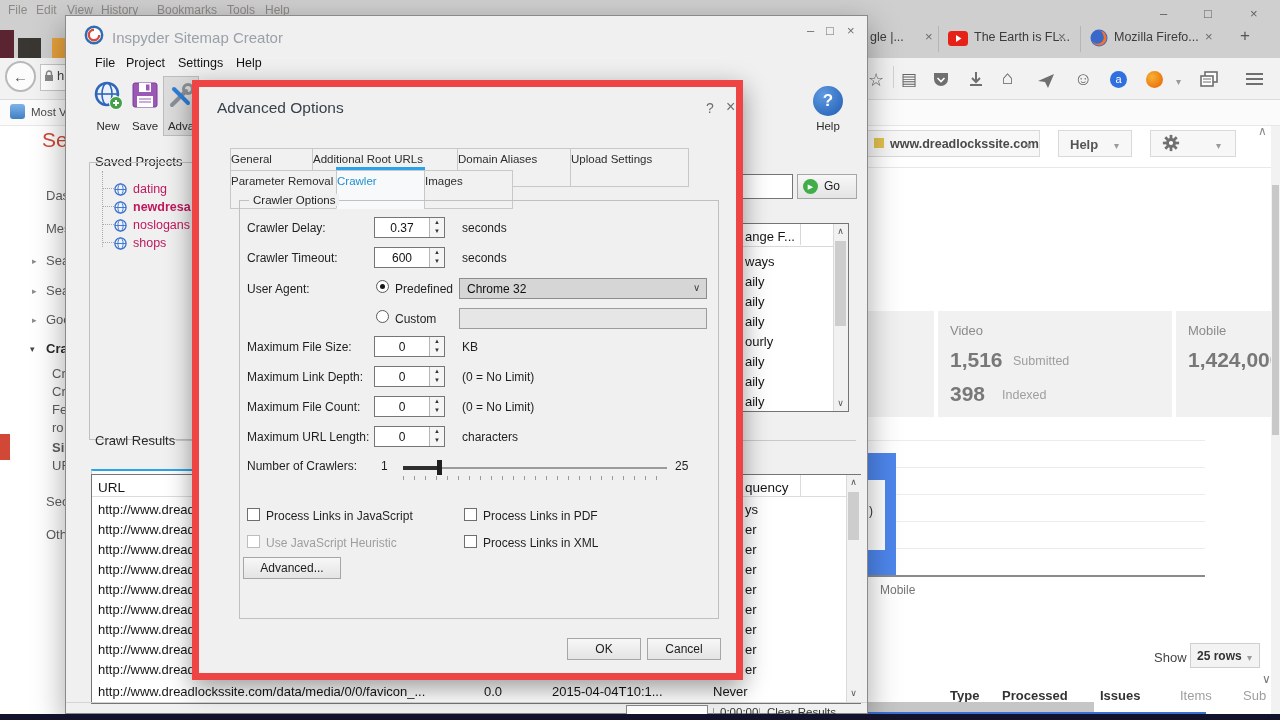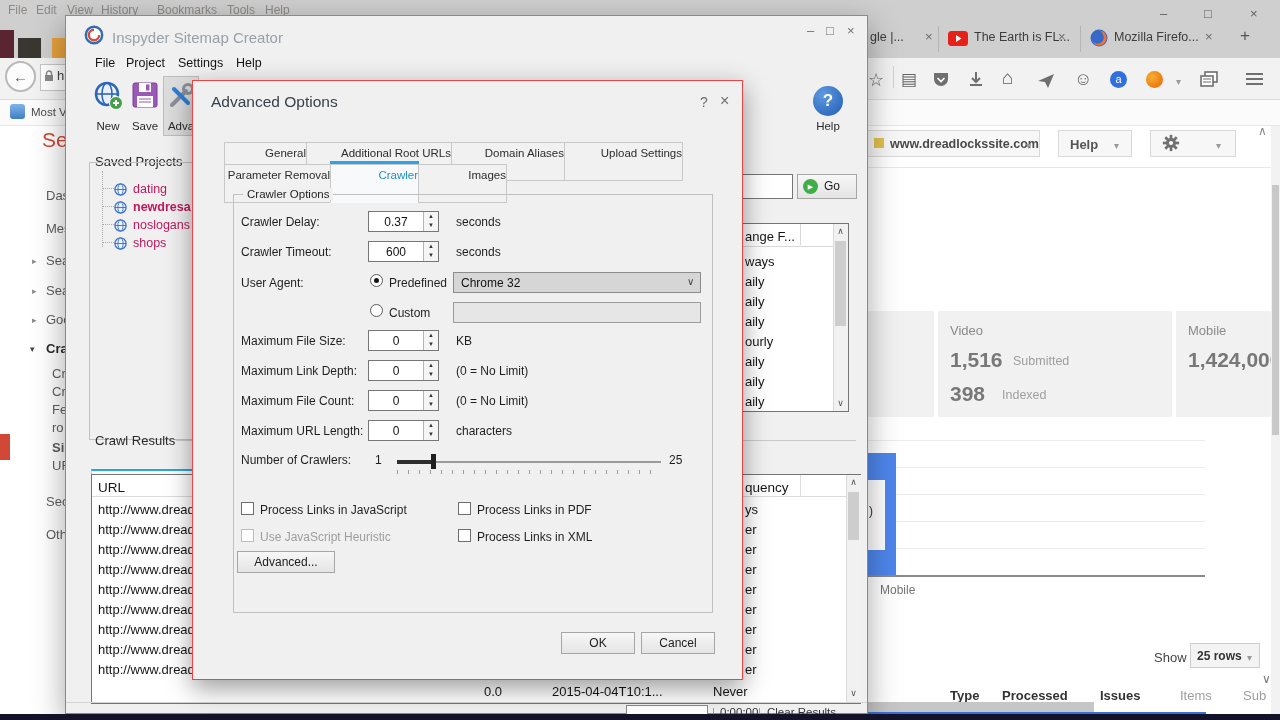--- a/index.html
+++ b/index.html
@@ -44,22 +44,22 @@
 .grp-box{border:1px solid #c0c0c0}
 .tree-lab{font-size:12.5px;color:#be185d}
 .listbox{background:#fff;border:1px solid #757575}
 .lrow{font-size:13px;color:#161616}
 .sbar{background:#f1f1f1;border-left:1px solid #dadada}
 .sthumb{background:#cdcdcd}
 .sarrow{font-size:9px;color:#555;text-align:center;width:100%}
 .statusbar-t{font-size:11.5px;color:#333}
 
 
-.dlg{left:192px;top:80px;width:551px;height:600px;background:#f0f0f0;border:1px solid #ef4444;box-shadow:0 8px 24px rgba(0,0,0,.4);z-index:20}
-.dtab{position:absolute;height:39px;border:1px solid #c8c8c8;background:#f1f1f1;text-align:right;line-height:21px;font-size:11.5px;color:#2d2d2d;white-space:nowrap;overflow:hidden}
+.dlg{left:192px;top:80px;width:551px;height:600px;background:#f0f0f0;border:7px solid #ef4444;box-shadow:0 8px 24px rgba(0,0,0,.4);z-index:20}
+.dtab{position:absolute;height:39px;border:1px solid #c8c8c8;background:#f1f1f1;text-align:left;line-height:21px;font-size:11.5px;color:#2d2d2d;white-space:nowrap;overflow:hidden}
 .dtab.active{background:#f8f9fa;color:#1f8fd0;border-bottom-color:#f8f9fa}
 .flabel{font-size:12px;color:#1f1f1f}
 .spin{height:21px;width:71px;background:#fff;border:1px solid #767676}
 .spin-val{position:absolute;left:0;top:3px;width:54px;text-align:center;font-size:12px;color:#111}
 .spin-arr{position:absolute;right:0;top:0;width:15px;height:19px;border-left:1px solid #b5b5b5;background:#f5f5f5;font-size:6px;color:#333;text-align:center;line-height:9px}
 .radio{width:13px;height:13px;border:1px solid #5a5a5a;border-radius:50%;background:#fff}
 .radio .dot{position:absolute;left:3px;top:3px;width:5px;height:5px;border-radius:50%;background:#161616}
 .chk{width:13px;height:13px;border:1px solid #6e6e6e;background:#fff}
 .chk.dis{border-color:#bdbdbd}
 .btn{background:linear-gradient(#f7f7f7,#e4e4e4);border:1px solid #a6a6a6;text-align:center;font-size:12px;color:#1c1c1c;line-height:20px}
@@ -343,20 +343,21 @@
     <span class="ab lrow" style="left:679px;top:486px">ys</span>
     <span class="ab lrow" style="left:679px;top:506px">er</span>
     <span class="ab lrow" style="left:679px;top:526px">er</span>
     <span class="ab lrow" style="left:679px;top:546px">er</span>
     <span class="ab lrow" style="left:679px;top:566px">er</span>
     <span class="ab lrow" style="left:679px;top:586px">er</span>
     <span class="ab lrow" style="left:679px;top:606px">er</span>
     <span class="ab lrow" style="left:679px;top:626px">er</span>
     <span class="ab lrow" style="left:679px;top:646px">er</span>
 
+    <span class="ab lrow" style="left:32px;top:668px;max-width:380px;overflow:hidden">http://www.dreadlockssite.com/data/media/0/0/favicon_...</span>
     <span class="ab lrow" style="left:418px;top:668px">0.0</span>
     <span class="ab lrow" style="left:486px;top:668px">2015-04-04T10:1...</span>
     <span class="ab lrow" style="left:647px;top:668px">Never</span>
 
     <div class="ab sbar" style="left:780px;top:459px;width:15px;height:228px"></div>
     <span class="ab sarrow" style="left:780px;top:461px;width:15px">∧</span>
     <div class="ab sthumb" style="left:782px;top:476px;width:11px;height:48px"></div>
     <span class="ab sarrow" style="left:780px;top:672px;width:15px">∨</span>
 
     <div class="ab" style="left:0;top:686px;width:801px;height:1px;background:#d4d4d4"></div>

